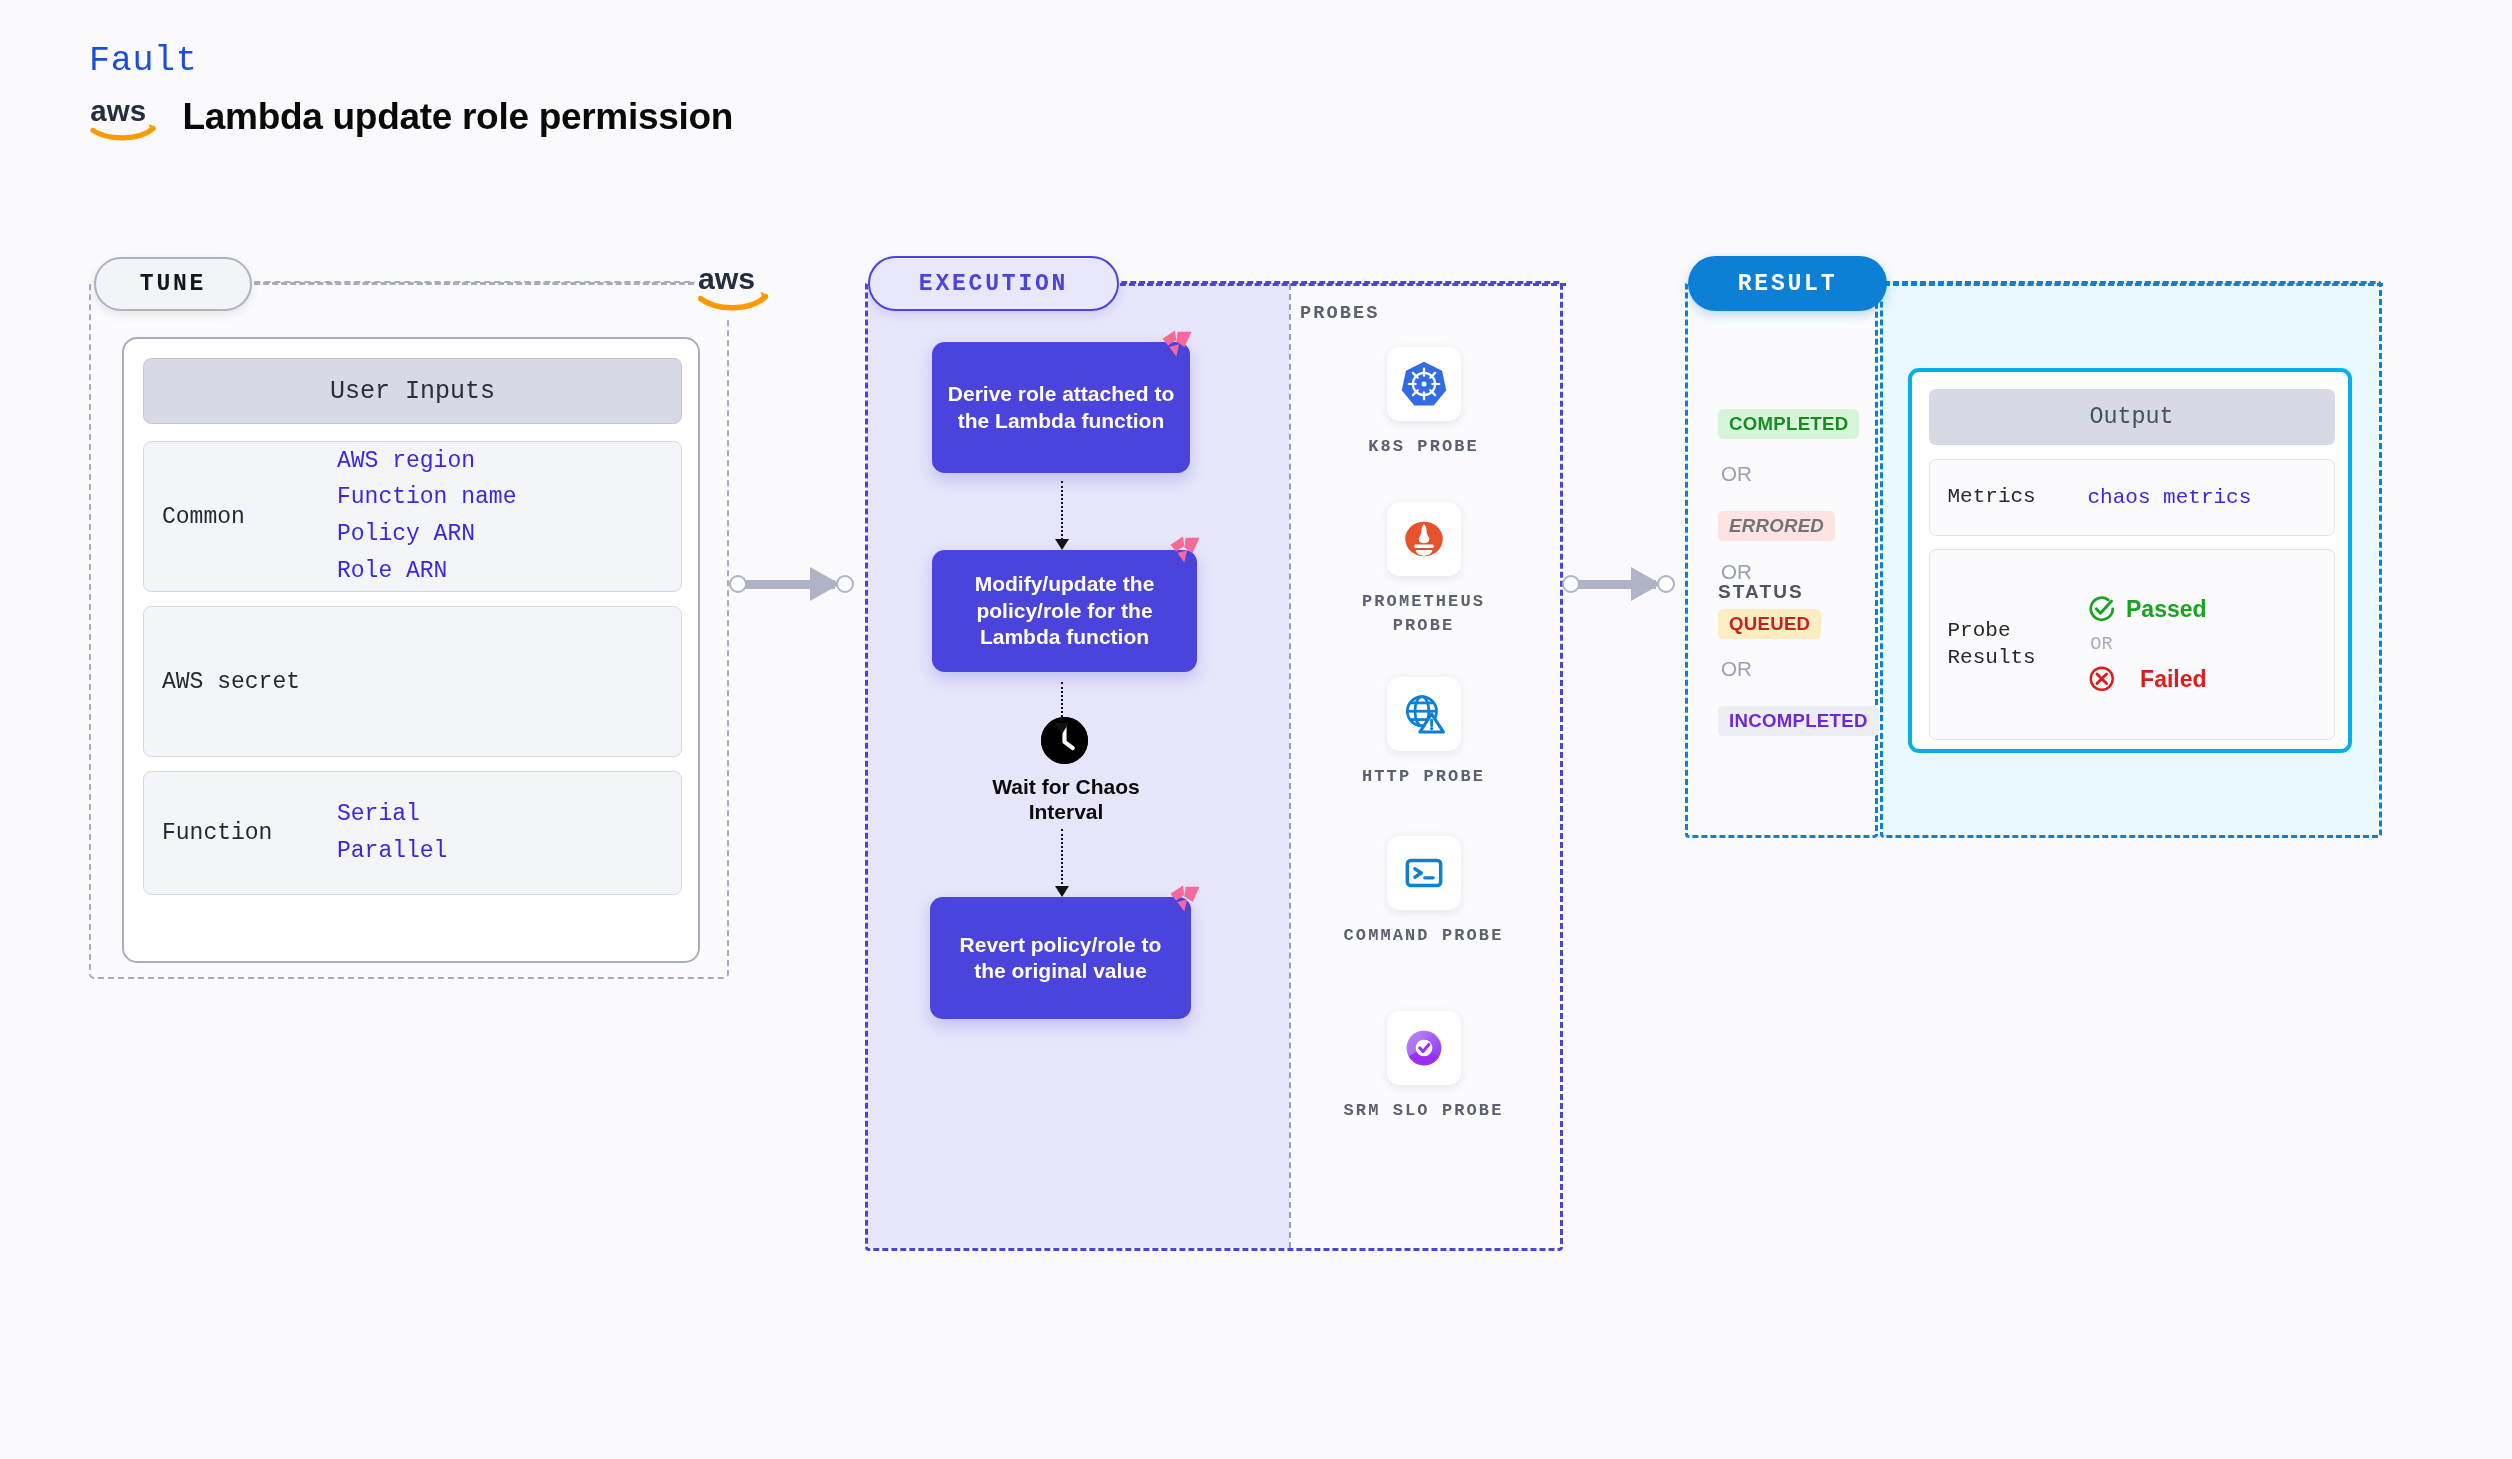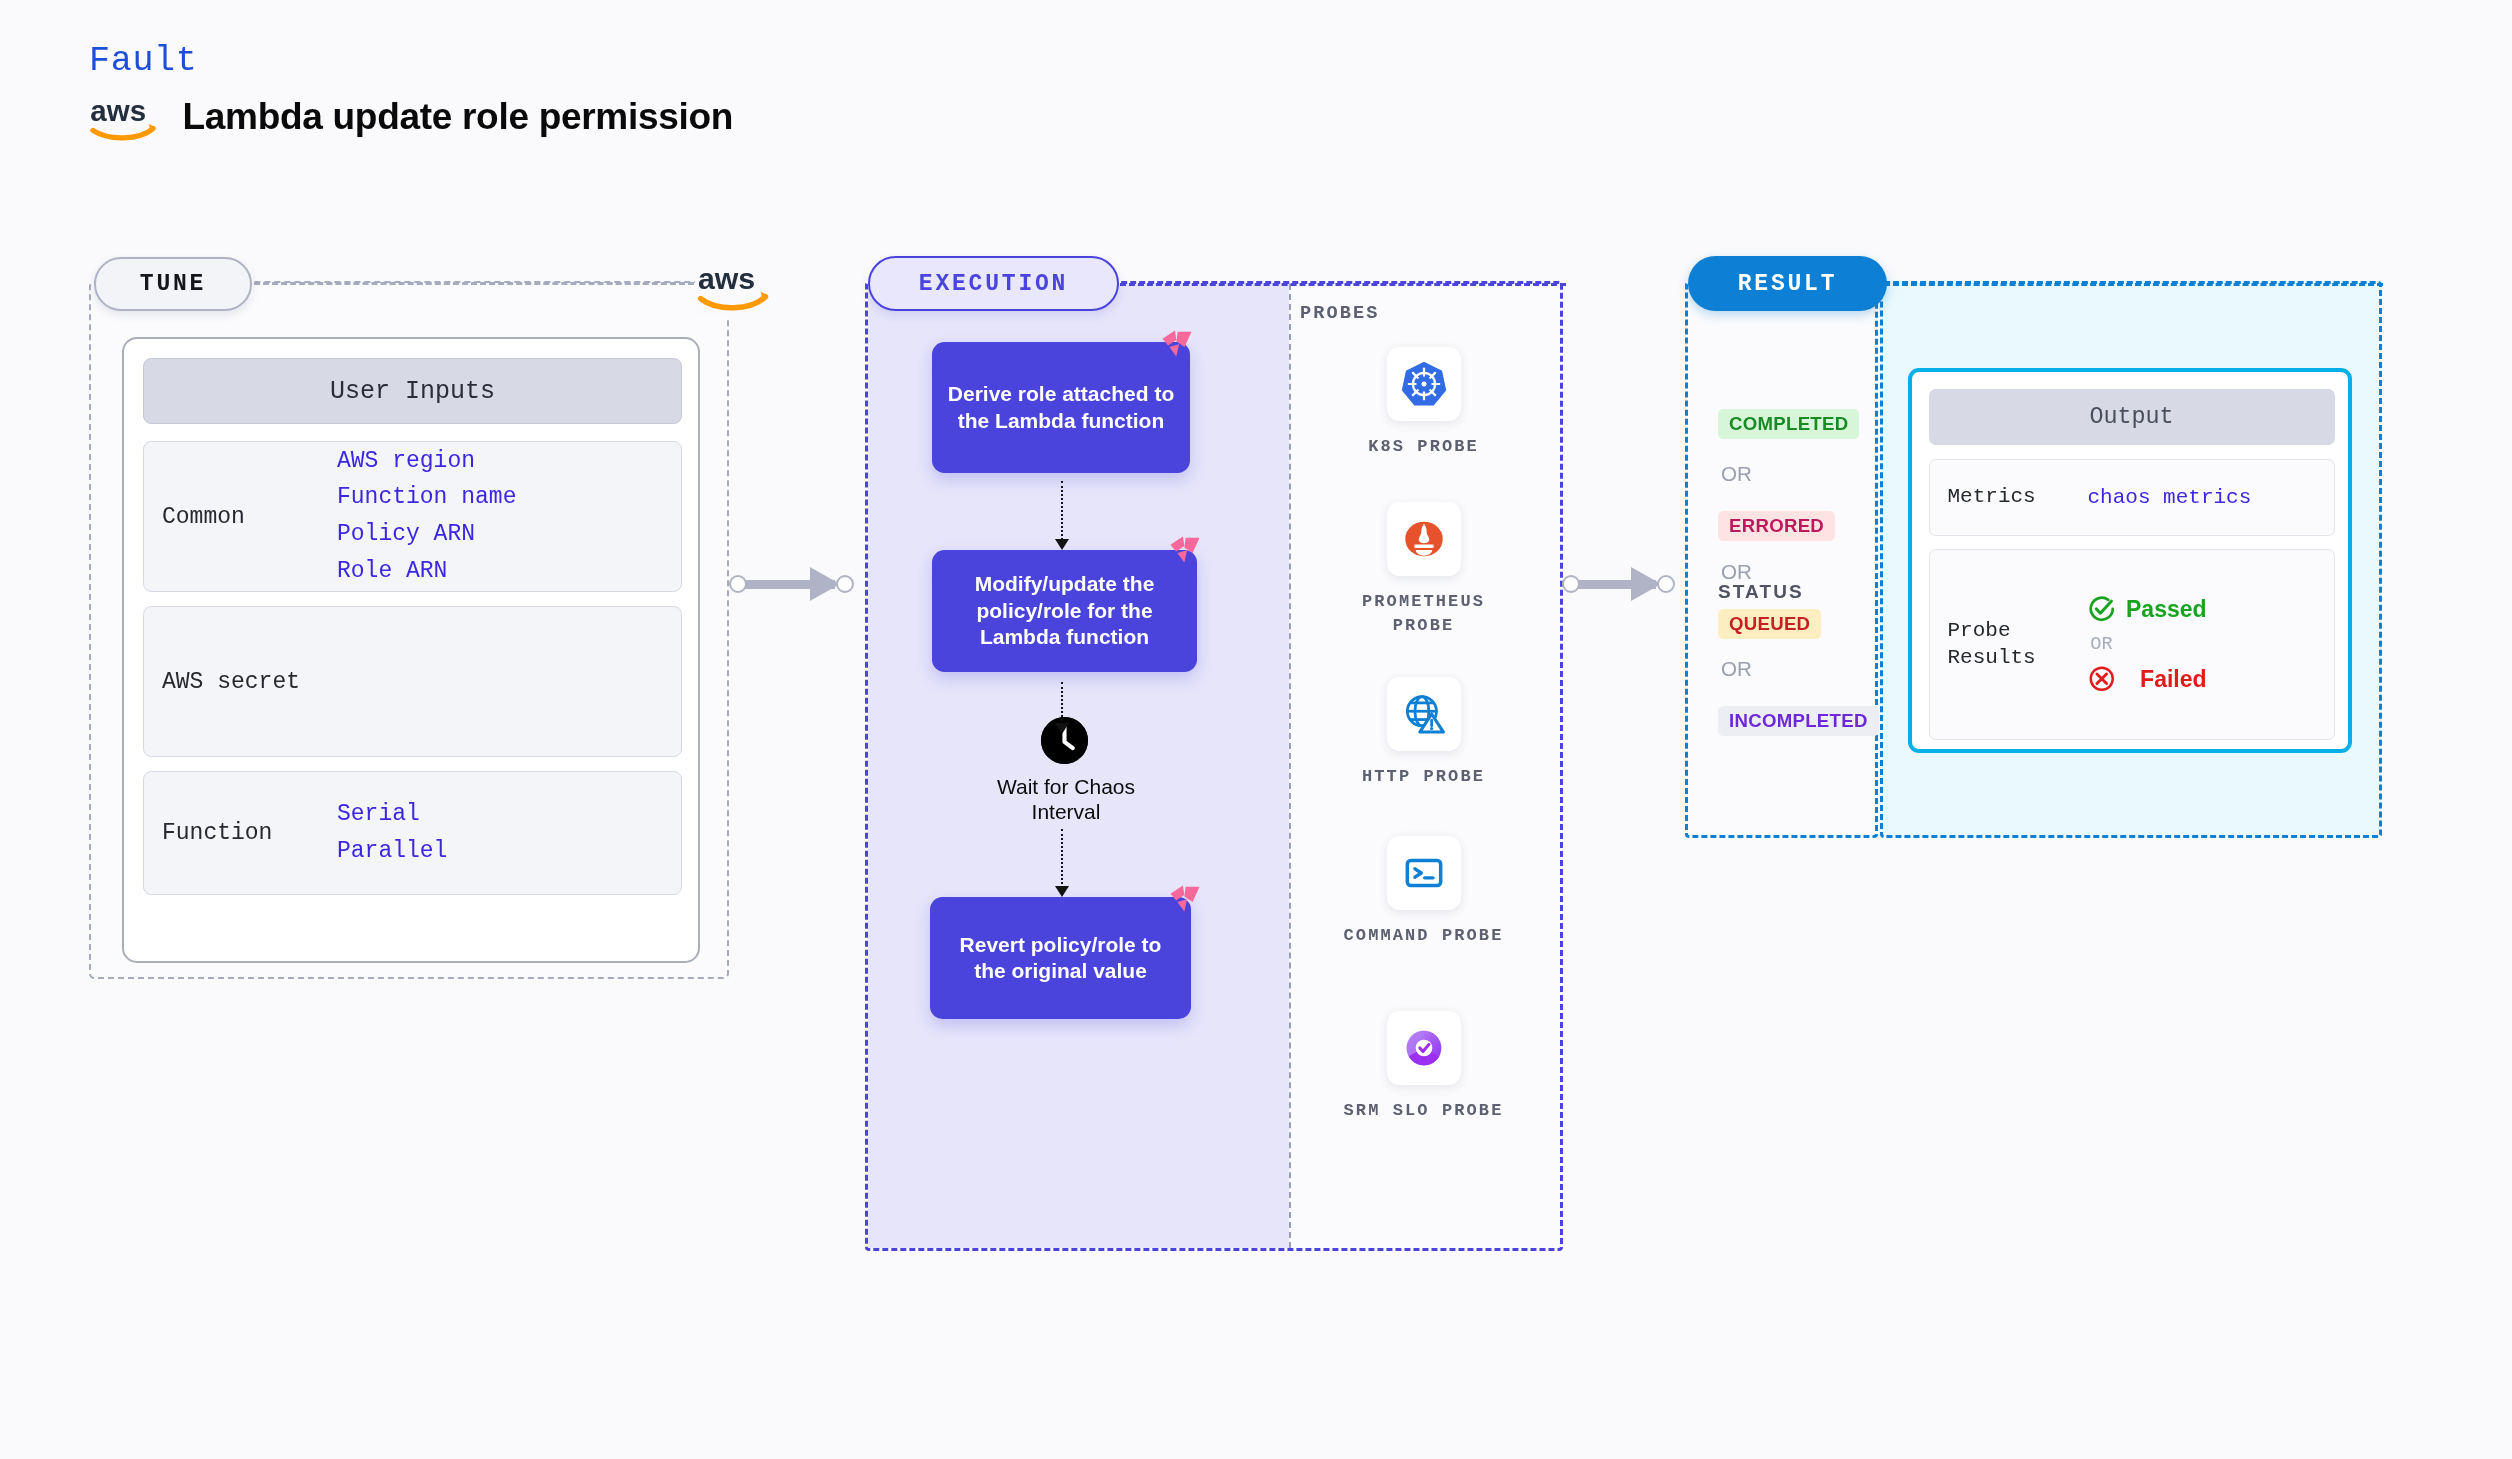--- a/index.html
+++ b/index.html
@@ -143,21 +143,21 @@
   #head-1 { left: 1055px; top: 539px; }
   #head-2 { left: 1055px; top: 723px; }
   #head-3 { left: 1055px; top: 886px; }
 
   #wait-icon {
     position: absolute; left: 1041px; top: 717px; width: 47px; height: 47px;
     background: #000; border-radius: 50%;
   }
   #wait-label {
     position: absolute; left: 963px; top: 774px; width: 206px;
-    text-align: center; font-size: 21px; font-weight: normal; color: #0b0b0b;
+    text-align: center; font-size: 21px; font-weight: bold; color: #0b0b0b;
     line-height: 1.2;
   }
 
   
   .probe-item {
     position: absolute; width: 165px;
     display: flex; flex-direction: column; align-items: center;
   }
   .probe-tile {
     width: 74px; height: 74px; background: #ffffff; border-radius: 12.4px;
@@ -185,21 +185,21 @@
   #status-label {
     position: absolute; left: 1718px; top: 581px;
     font-size: 19px; font-weight: bold; color: #4f5362; letter-spacing: 2.1px;
   }
   .status-chip {
     position: absolute; left: 1718px;
     padding: 4px 11px; border-radius: 5.5px;
     font-size: 18.6px; font-weight: bold; letter-spacing: 0.3px;
   }
   #chip-0 { top: 409px; background: #d6f5d9; color: #1a8a24; }
-  #chip-1 { top: 511px; background: #fde3e1; color: #be185d; }
+  #chip-1 { top: 511px; background: #fde3e1; color: #737373; font-style: italic; }
   #chip-2 { top: 609px; background: #fdeec2; color: #c62020; }
   #chip-3 { top: 706px; background: #eceef4; color: #6d28d9; }
   .or-text {
     position: absolute; left: 1721px; font-size: 20.6px; color: #9aa0b0;
     font-weight: 400;
   }
   #or-0 { top: 462px; }
   #or-1 { top: 560px; }
   #or-2 { top: 657px; }
 

